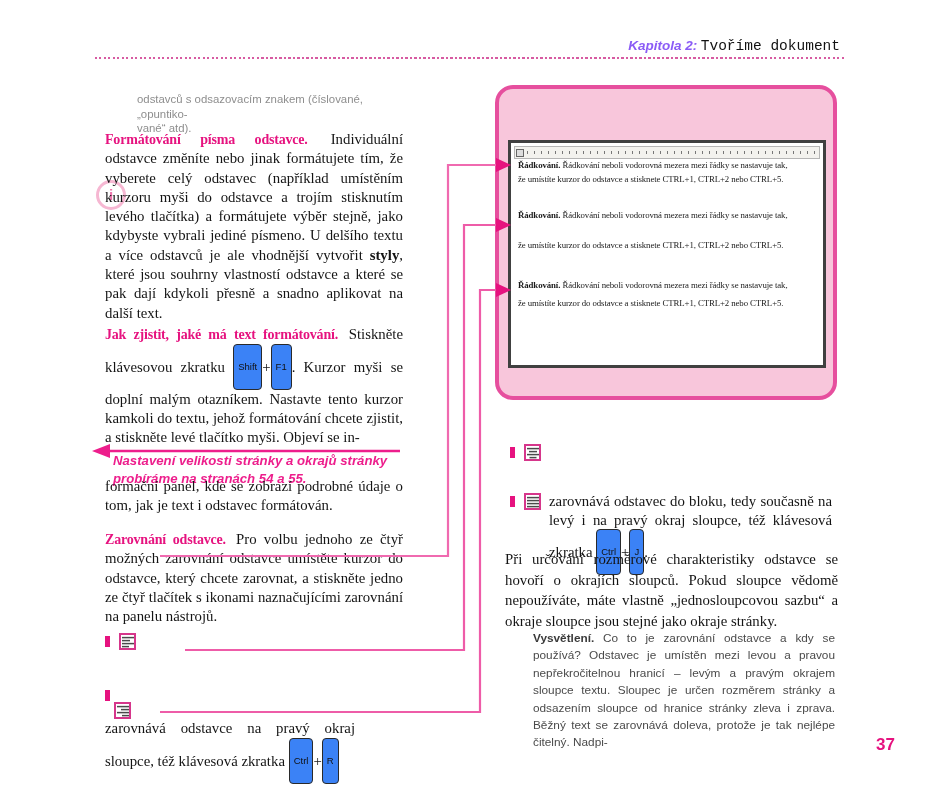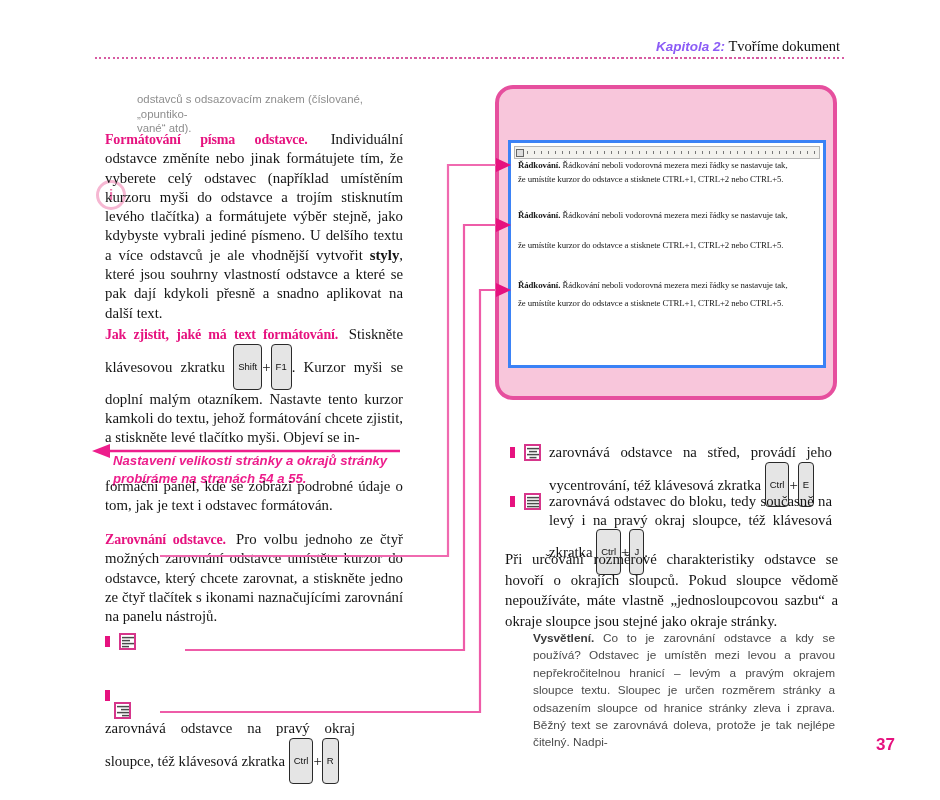--- a/index.html
+++ b/index.html
@@ -4,38 +4,38 @@
 <style>
   html,body{margin:0;padding:0;}
   body{width:940px;height:800px;background:#ffffff;position:relative;overflow:hidden;
        font-family:"Liberation Serif",serif;}
   .abs{position:absolute;}
 
   
   .chapline{font-size:14px;white-space:nowrap;}
   .chap{font-family:"Liberation Sans",sans-serif;font-style:italic;font-weight:bold;
         color:#8b5cf6;font-size:13.5px;}
-  .chaptitle{font-family:Liberation Serif, serif;color:#121212;font-size:14.5px;}
+  .chaptitle{font-family:Liberation Mono, monospace;color:#121212;font-size:14.5px;}
   .dotted-rule{height:2px;
      background:repeating-linear-gradient(90deg,#d75ba2 0 2px,transparent 2px 4.5px);}
 
   
   .serif{font-family:"Liberation Serif",serif;font-size:14.8px;line-height:19.3px;
          text-align:justify;color:#141414;}
   .h{font-family:Liberation Serif, serif;font-weight:bold;color:#e6127f;
      font-size:14px;letter-spacing:-0.2px;margin-right:3px;}
   .b{font-weight:bold;}
   .prelines{white-space:pre-line;}
   .small-gray{font-family:"Liberation Sans",sans-serif;font-size:11.4px;line-height:14.5px;
               color:#8e8e8e;}
   .note{font-family:"Liberation Sans",sans-serif;font-style:italic;font-weight:bold;
         color:#ed1e8c;font-size:13.2px;line-height:17.5px;}
   kbd{display:inline-block;font-family:"Liberation Sans",sans-serif;font-size:9.5px;
       line-height:11.5px;border:1px solid #2a2a2a;border-radius:4px;padding:16px 4px;
-      background:#e5e5e5;vertical-align:1.5px;color:#111;font-weight:normal;}
+      background:#3b82f6;vertical-align:1.5px;color:#111;font-weight:normal;}
   .plus{font-family:"Liberation Serif",serif;}
 
   
   .info{width:24px;height:24px;border-radius:50%;border:3px solid #f6b7d2;
         color:#ef74ad;font:bold 15px/24px "Liberation Sans",sans-serif;text-align:center;
         background:#fff;z-index:0;}
 
   
   .bullet{display:flex;align-items:flex-start;}
   .marker{width:5px;height:11px;background:#e6127f;margin-top:4px;flex:none;}
@@ -43,21 +43,21 @@
          margin-left:9px;margin-right:8px;margin-top:1px;display:flex;align-items:center;
          justify-content:center;}
   .btext{font-family:"Liberation Serif",serif;font-size:14.8px;line-height:19.3px;
          text-align:justify;color:#141414;}
   .btext-r{line-height:18.5px;}
 
   
   .pinkbox{left:495px;top:85px;width:342px;height:315px;border:4px solid #e64f9e;
            border-radius:18px;background:#f8c6db;box-sizing:border-box;}
   .docbox{left:508px;top:140px;width:318px;height:228px;background:#ffffff;
-          border:3px solid #3b82f6;box-sizing:border-box;z-index:2;}
+          border:3px solid #404040;box-sizing:border-box;z-index:2;}
   .ruler{position:absolute;left:3px;top:3px;right:3px;height:11px;background:#f3f2ee;
          border:1px solid #b5b5b5;}
   .ruler::before{content:"";position:absolute;left:1px;top:2px;width:6px;height:6px;
          border:1px solid #666;background:#ddd;}
   .ruler::after{content:"";position:absolute;left:12px;right:2px;top:4px;height:3px;
          background:repeating-linear-gradient(90deg,#777 0 1px,transparent 1px 7px);}
   .doc-line{position:absolute;left:7px;right:4px;white-space:nowrap;overflow:hidden;
             font-family:"Liberation Serif",serif;font-size:8.8px;color:#1a1a1a;
             letter-spacing:-0.1px;}
 
@@ -164,24 +164,20 @@
   <div class="aicon">
     <svg width="12" height="12" viewBox="0 0 12 12">
       <g stroke="#4a4a4a" stroke-width="1.5">
         <line x1="0" y1="1.6" x2="12" y2="1.6"></line>
           <line x1="2" y1="4.6" x2="10" y2="4.6"></line>
         <line x1="0" y1="7.6" x2="12" y2="7.6"></line>
           <line x1="2.5" y1="10.6" x2="9.5" y2="10.6"></line>
       </g>
     </svg>
   </div>
-  <div class="btext btext-r" style="width:283px;">
-    <span>zarovnává odstavce na střed, provádí jeho vycentrování, též klávesová zkratka</span>
-    <kbd>Ctrl</kbd><span class="plus">+</span><kbd>E</kbd><span></span>
-  </div>
 </div>
 
 <div class="abs bullet" style="left:510px;top:492px;width:330px;">
   <div class="marker"></div>
   <div class="aicon">
     <svg width="12" height="12" viewBox="0 0 12 12">
       <g stroke="#4a4a4a" stroke-width="1.5">
         <line x1="0" y1="1.6" x2="12" y2="1.6"></line>
           <line x1="0" y1="4.6" x2="12" y2="4.6"></line>
         <line x1="0" y1="7.6" x2="12" y2="7.6"></line>

